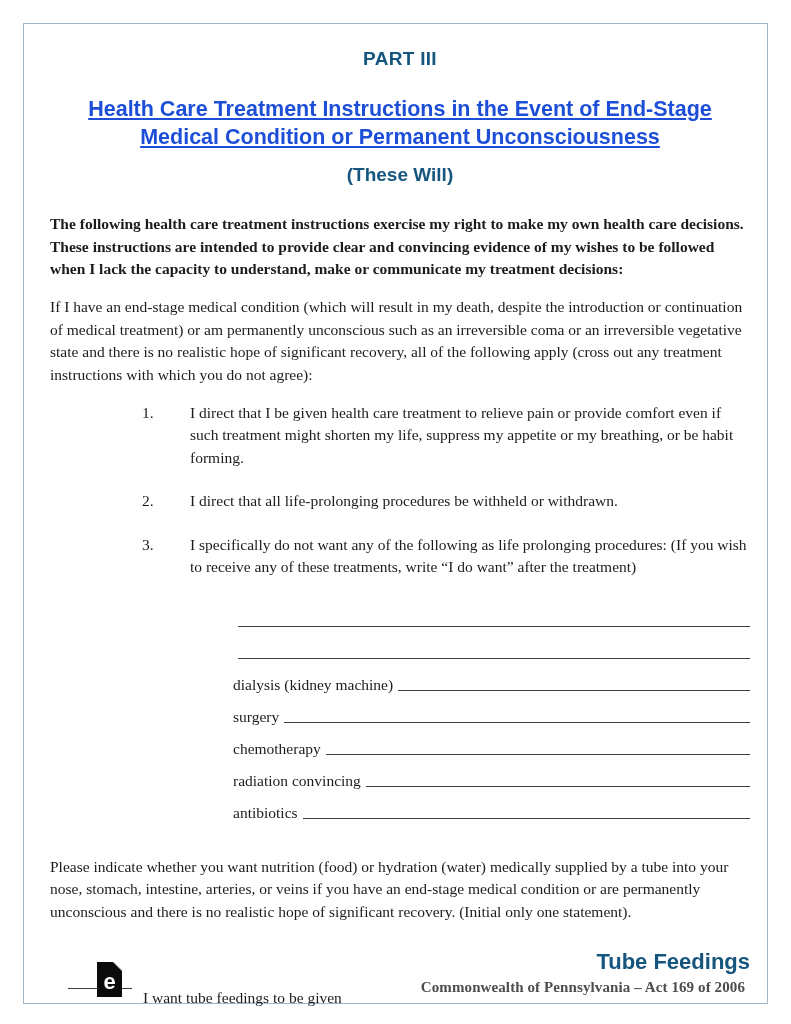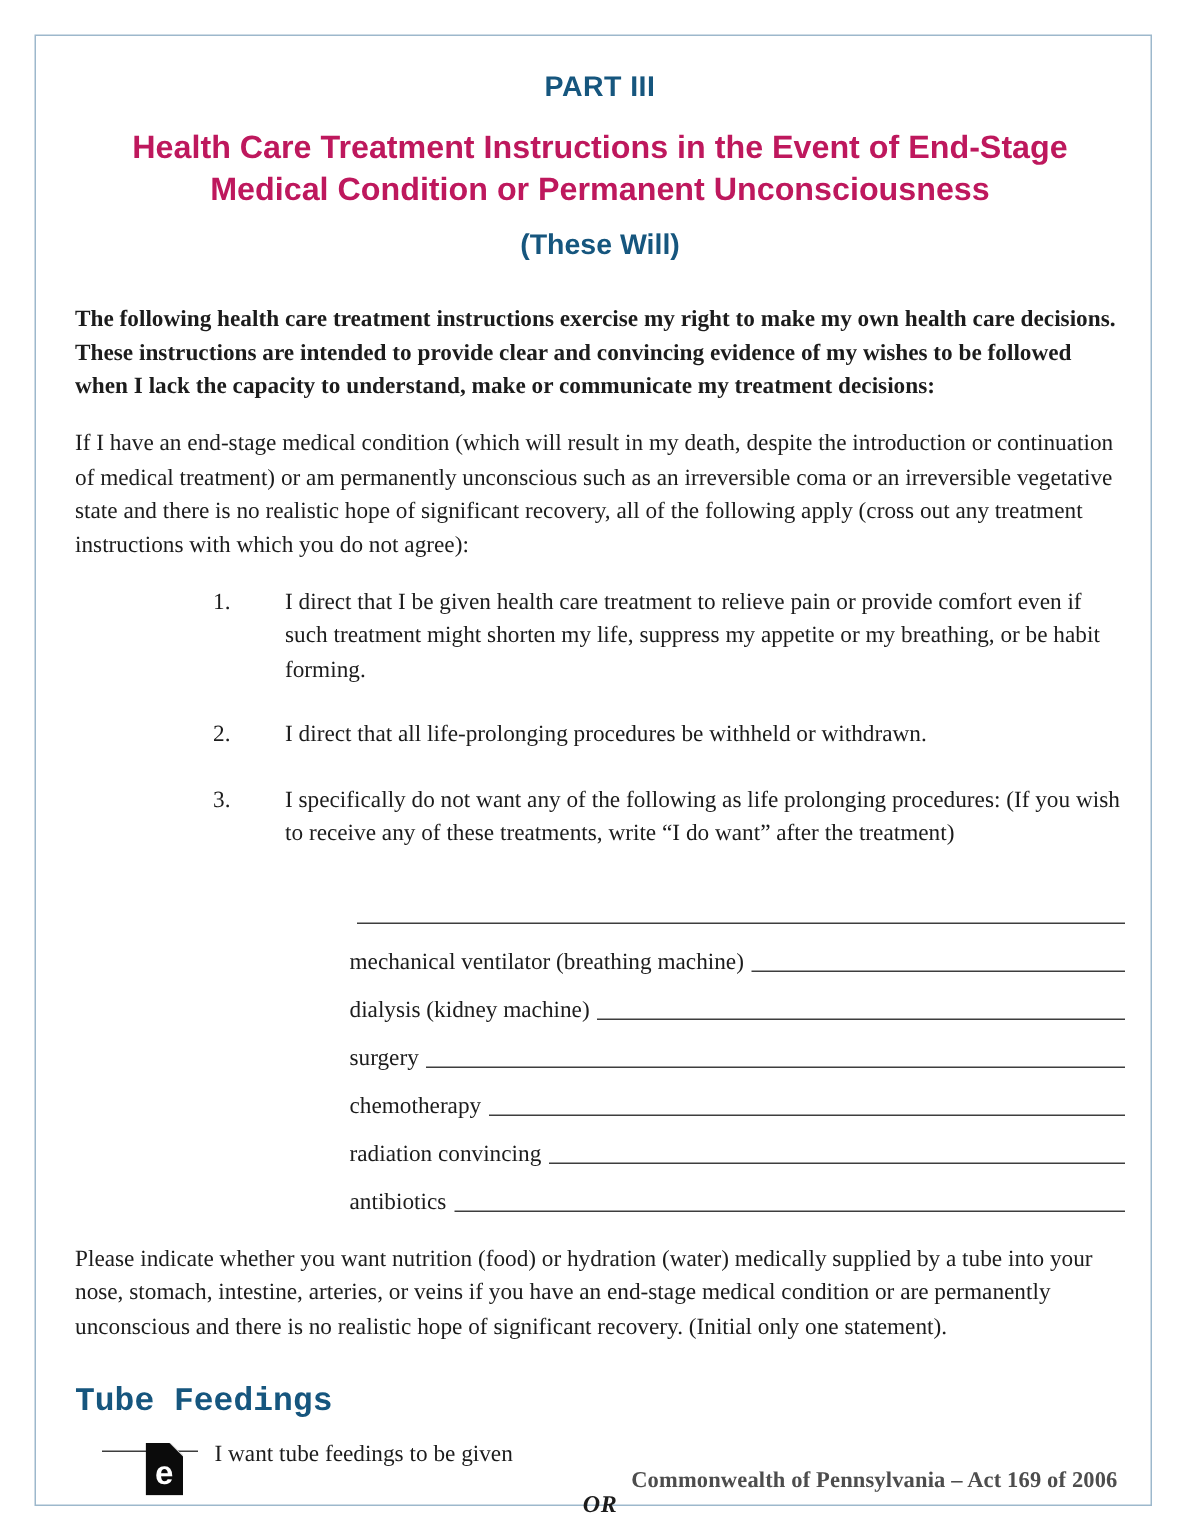--- a/index.html
+++ b/index.html
@@ -33,44 +33,45 @@
   .part-label {
     margin: 48px 0 0 0;
     text-align: center;
     font-family: "Liberation Sans", sans-serif;
     font-weight: bold;
     font-size: 19px;
     letter-spacing: 0.3px;
     color: #16567e;
   }
   .main-title {
-    margin-top: 14px;
+    margin-top: 25px;
     text-align: center;
     font-family: "Liberation Sans", sans-serif;
     font-weight: bold;
     font-size: 21.5px;
     line-height: 28px;
-    color: #be185d;
+    color: #1d4ed8;
+    text-decoration: underline;
   }
   .subtitle {
     margin-top: 13px;
     text-align: center;
     font-family: "Liberation Sans", sans-serif;
     font-weight: bold;
     font-size: 19px;
     color: #16567e;
   }
   .para {
     font-size: 15.5px;
     line-height: 22.5px;
     text-align: left;
   }
   .para.intro { margin-top: 27px; font-weight: bold; }
   .para.conditions { margin-top: 9px; }
-  .para.nutrition { margin-top: 16px; }
+  .para.nutrition { margin-top: 32px; }
   .directives { margin-top: 14px; }
   .directive {
     display: flex;
     padding-left: 92px;
     margin-bottom: 21px;
     font-size: 15.5px;
     line-height: 22.5px;
   }
   .directive .num {
     flex: 0 0 48px;
@@ -92,30 +93,30 @@
   }
   .treatment-row .t-line {
     flex: 1;
     margin-left: 5px;
     margin-bottom: 5px;
     border-bottom: 1.4px solid #3d3d3d;
     min-height: 1px;
   }
   .section-heading {
     margin-top: 26px;
-    text-align: left;
-    font-family: Liberation Mono, monospace;
+    text-align: right;
+    font-family: Liberation Sans, sans-serif;
     font-weight: bold;
     font-size: 22px;
     color: #16567e;
   }
   .initial-row {
     margin-top: 13px;
     display: flex;
-    align-items: center;
+    align-items: flex-start;
     font-size: 15.5px;
     line-height: 20px;
   }
   .initial-row .init-line {
     flex: 0 0 64px;
     margin-left: 18px;
     margin-bottom: 5px;
     border-bottom: 1.3px solid #3d3d3d;
   }
   .initial-row .statement {
@@ -200,21 +201,20 @@
       <span class="num">3.</span>
       <span class="dtext">I specifically do not want any of the following as life prolonging procedures:  (If you wish to receive any of these treatments, write “I do want” after the treatment)</span>
     </div>
   </div>
 
   <div class="treatments">
     <div class="treatment-row">
       <span class="t-line"></span>
     </div>
     <div class="treatment-row">
-      <span class="t-label">mechanical ventilator (breathing machine)</span>
       <span class="t-line"></span>
     </div>
     <div class="treatment-row">
       <span class="t-label">dialysis (kidney machine)</span>
       <span class="t-line"></span>
     </div>
     <div class="treatment-row">
       <span class="t-label">surgery</span>
       <span class="t-line"></span>
     </div>

